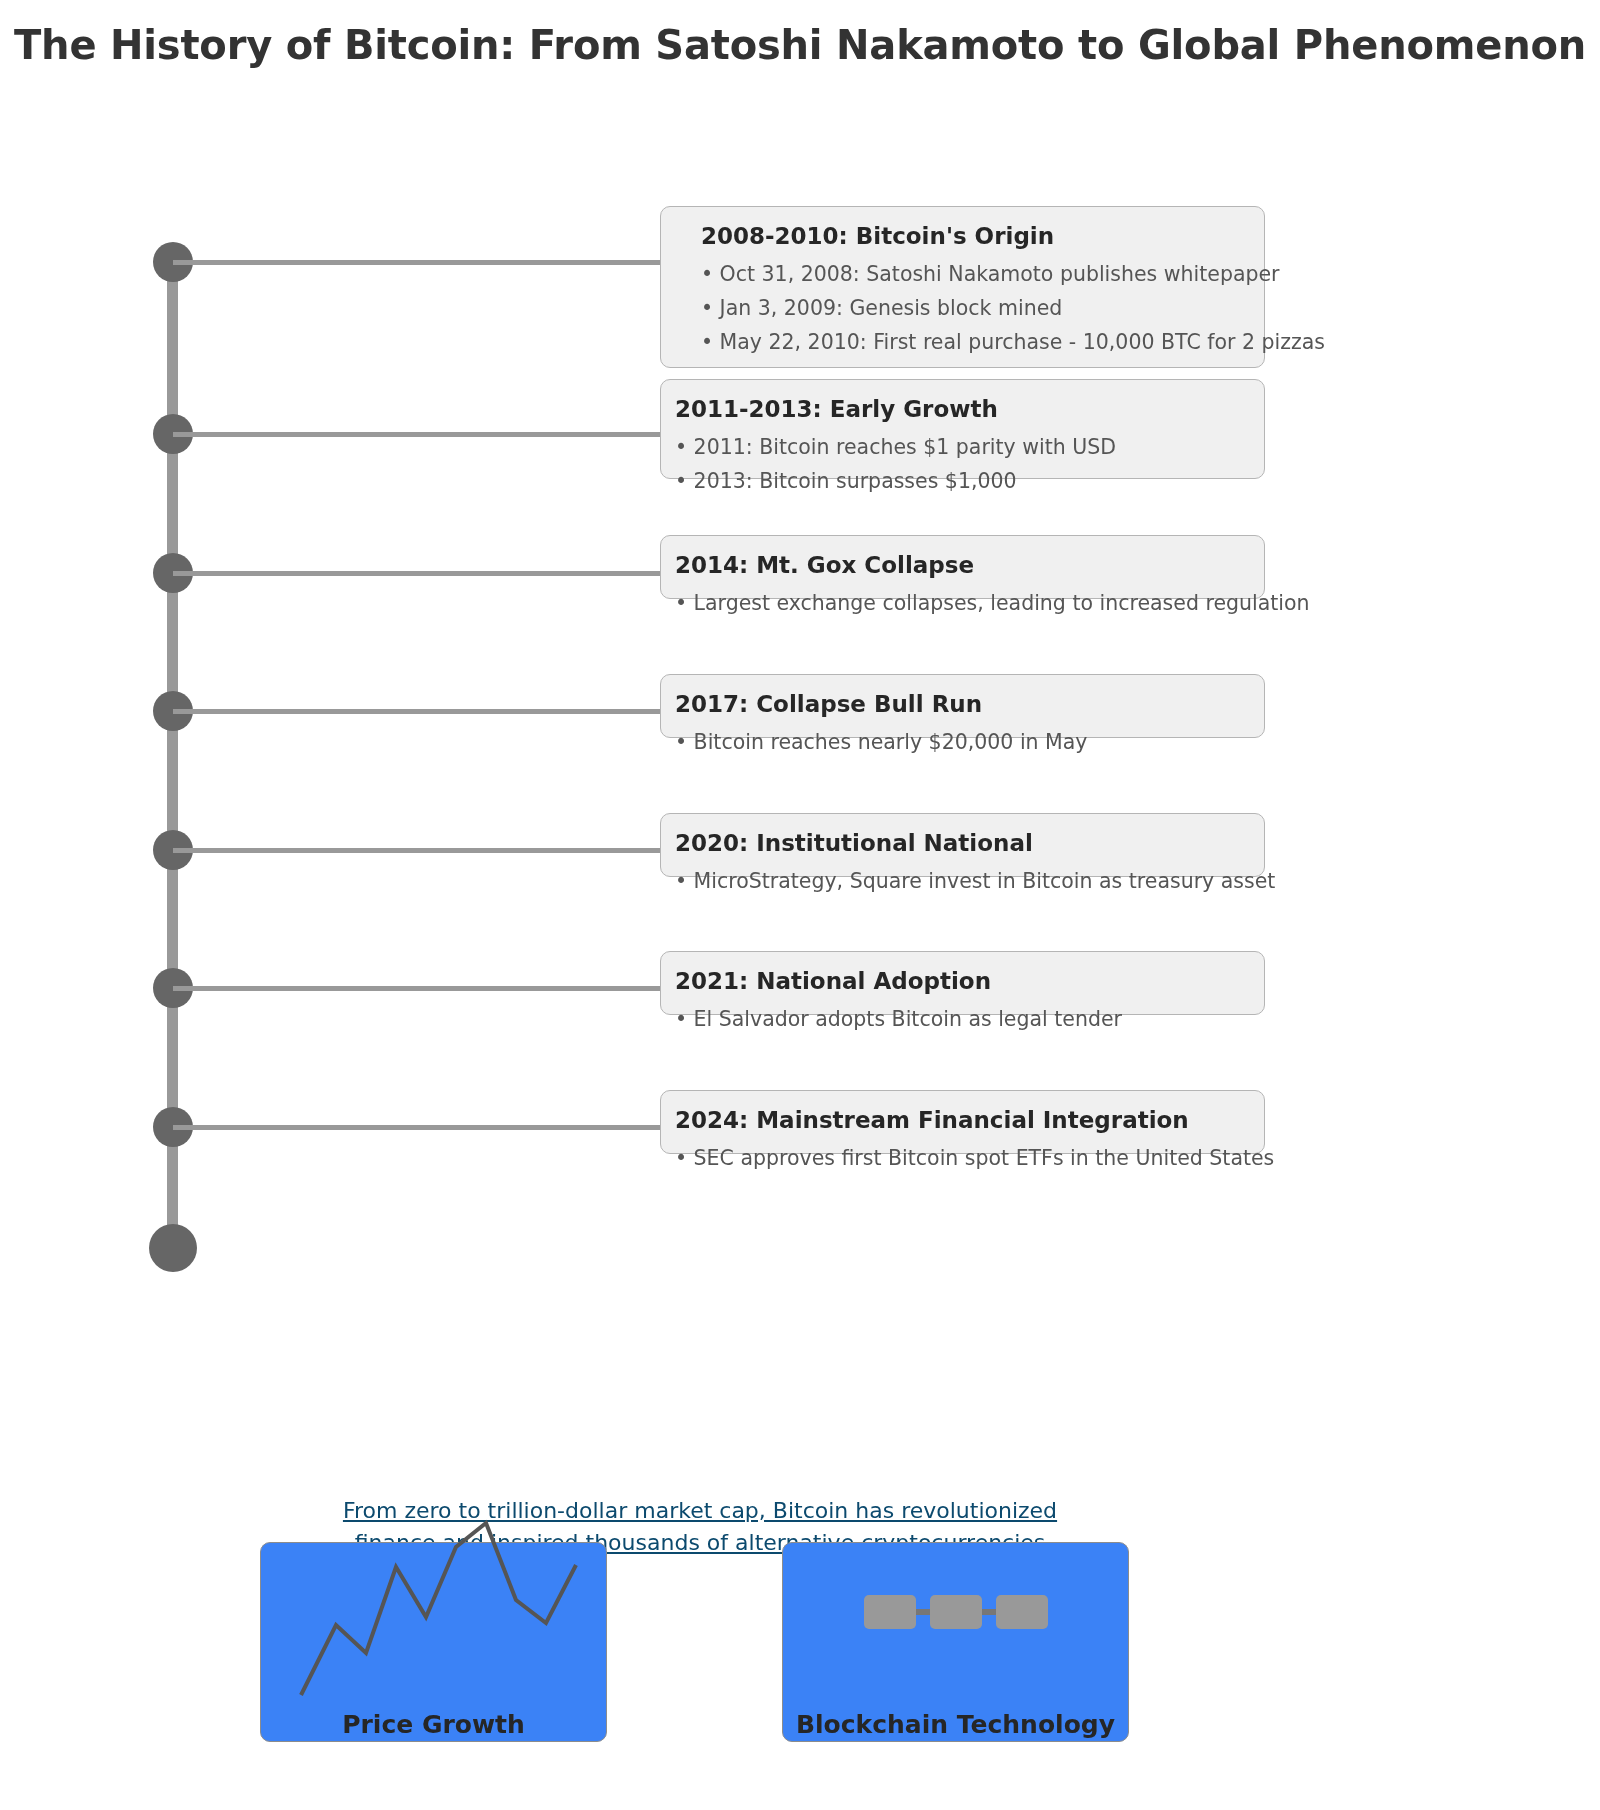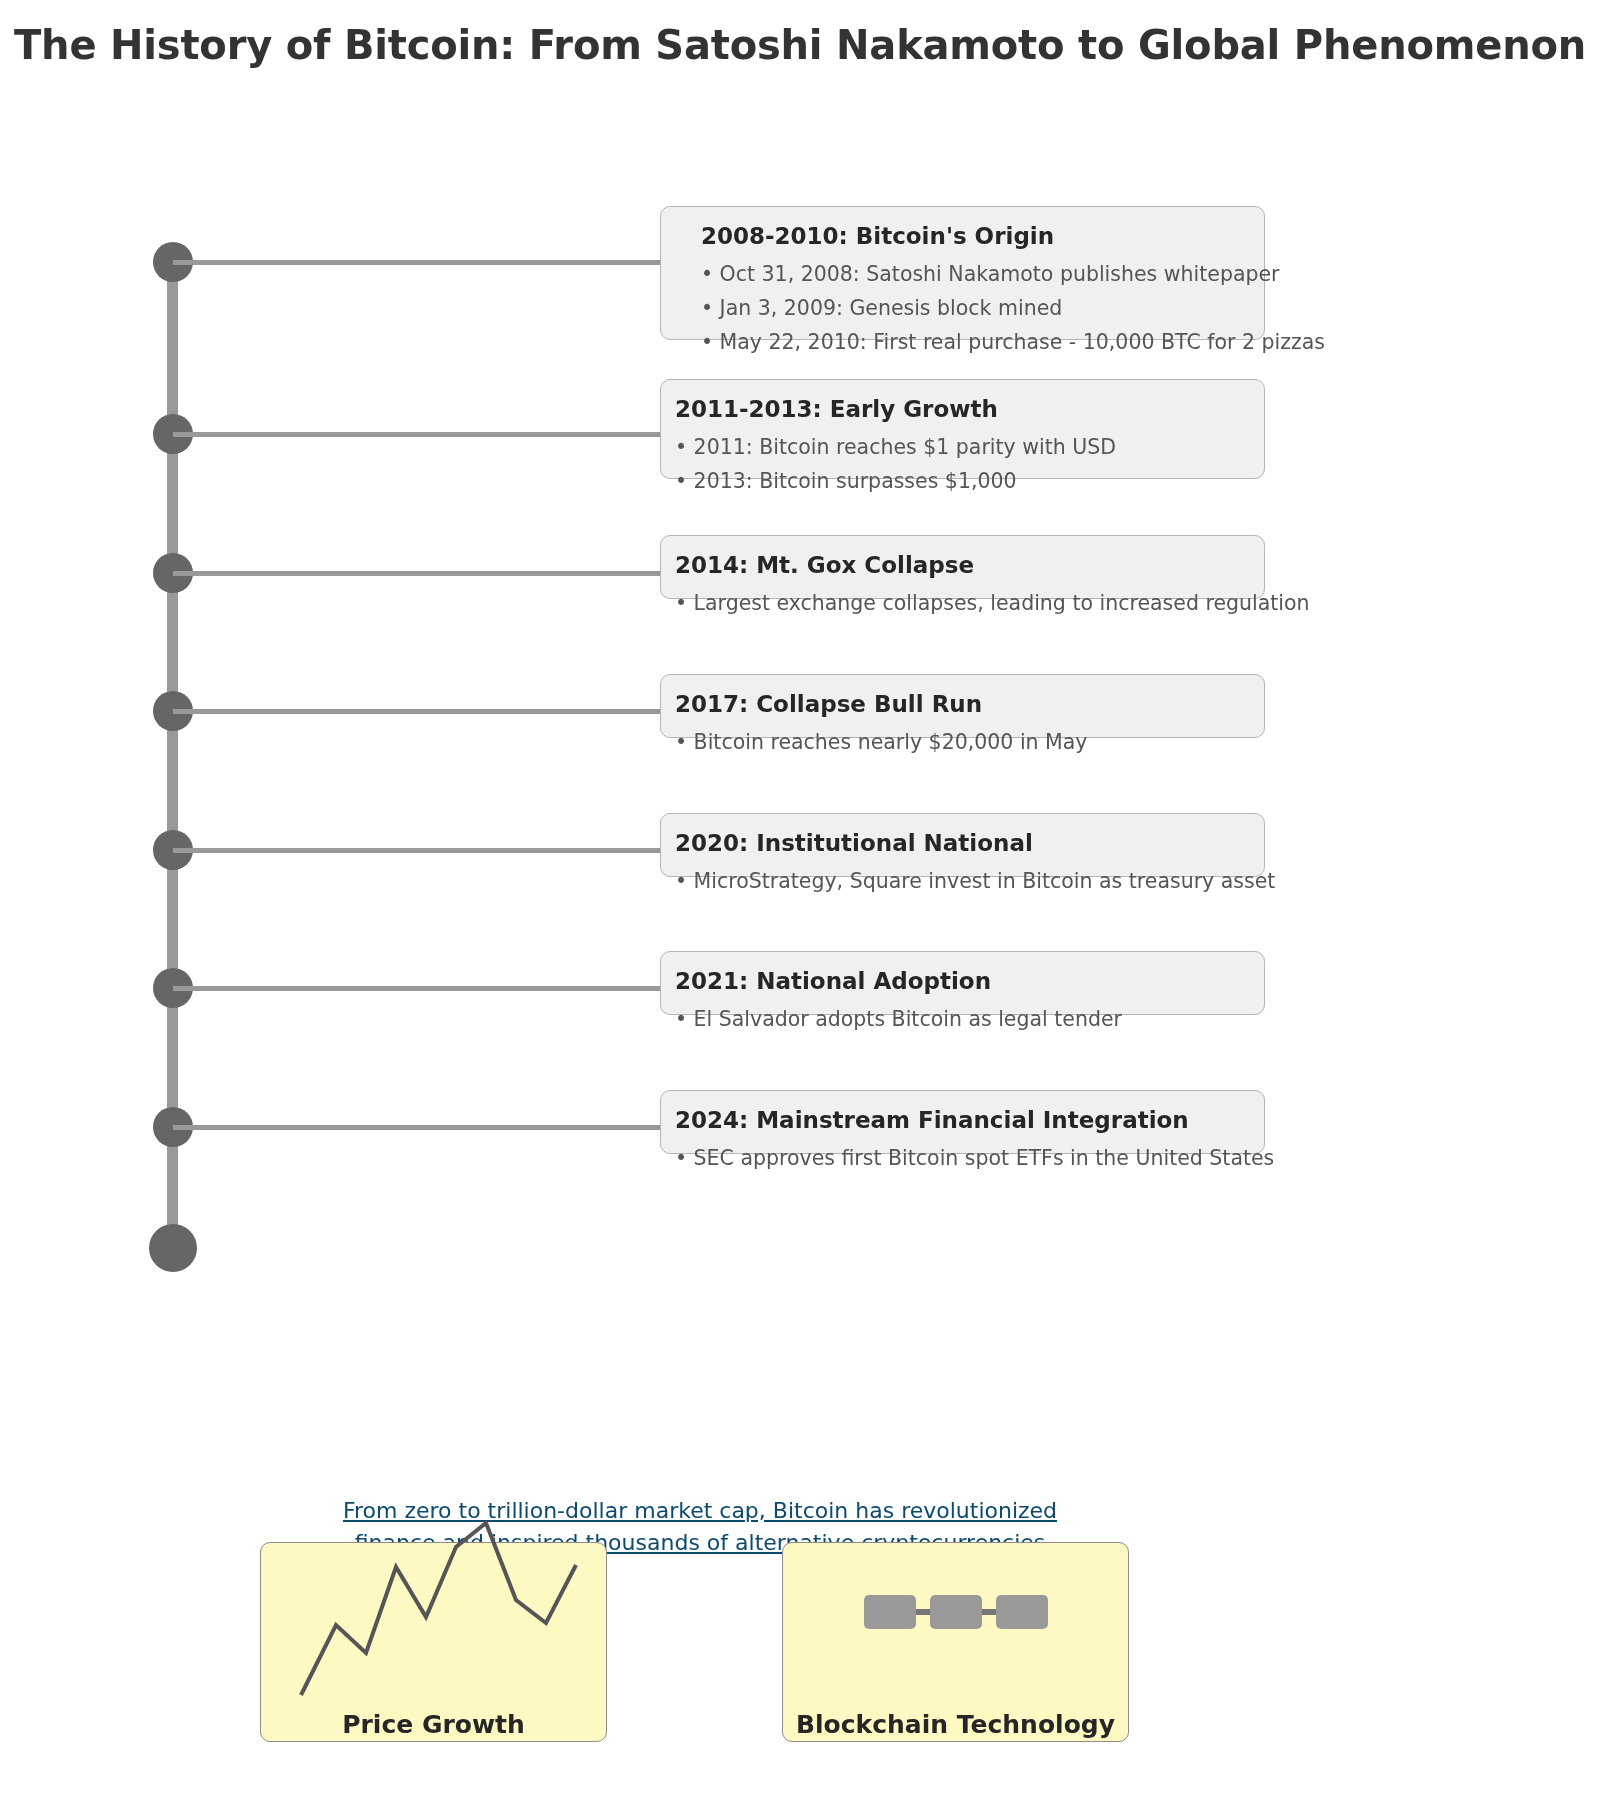--- a/index.html
+++ b/index.html
@@ -68,21 +68,21 @@
   .tl-card {
     position: absolute;
     left: 660px;
     width: 605px;
     box-sizing: border-box;
     background: #f0f0f0;
     border: 1.5px solid #b5b5b5;
     border-radius: 10px;
     padding: 16px 14px 10px 14px;
   }
-  .tl-card.h-tall   { height: 134px; padding-left: 40px; }
+  .tl-card.h-tall   { height: 162px; padding-left: 40px; }
   .tl-card.h-medium { height: 100px; }
   .tl-card.h-short  { height: 64px; }
 
   .tl-card-title {
     font-size: 23px;
     font-weight: bold;
     color: #262626;
     margin: 0 0 8px 0;
     white-space: nowrap;
   }
@@ -127,21 +127,21 @@
     position: absolute;
     top: 102px;
     left: 0;
     width: 1400px;
     height: 250px;
   }
   .impact-card {
     position: absolute;
     width: 345px;
     height: 198px;
-    background: #fef9c3;
+    background: #3b82f6;
     border: 1.5px solid #8c8c8c;
     border-radius: 10px;
   }
   .impact-card.left  { left: 260px; }
   .impact-card.right { left: 782px; }
 
   .impact-card-label {
     position: absolute;
     bottom: 2px;
     left: 0;

